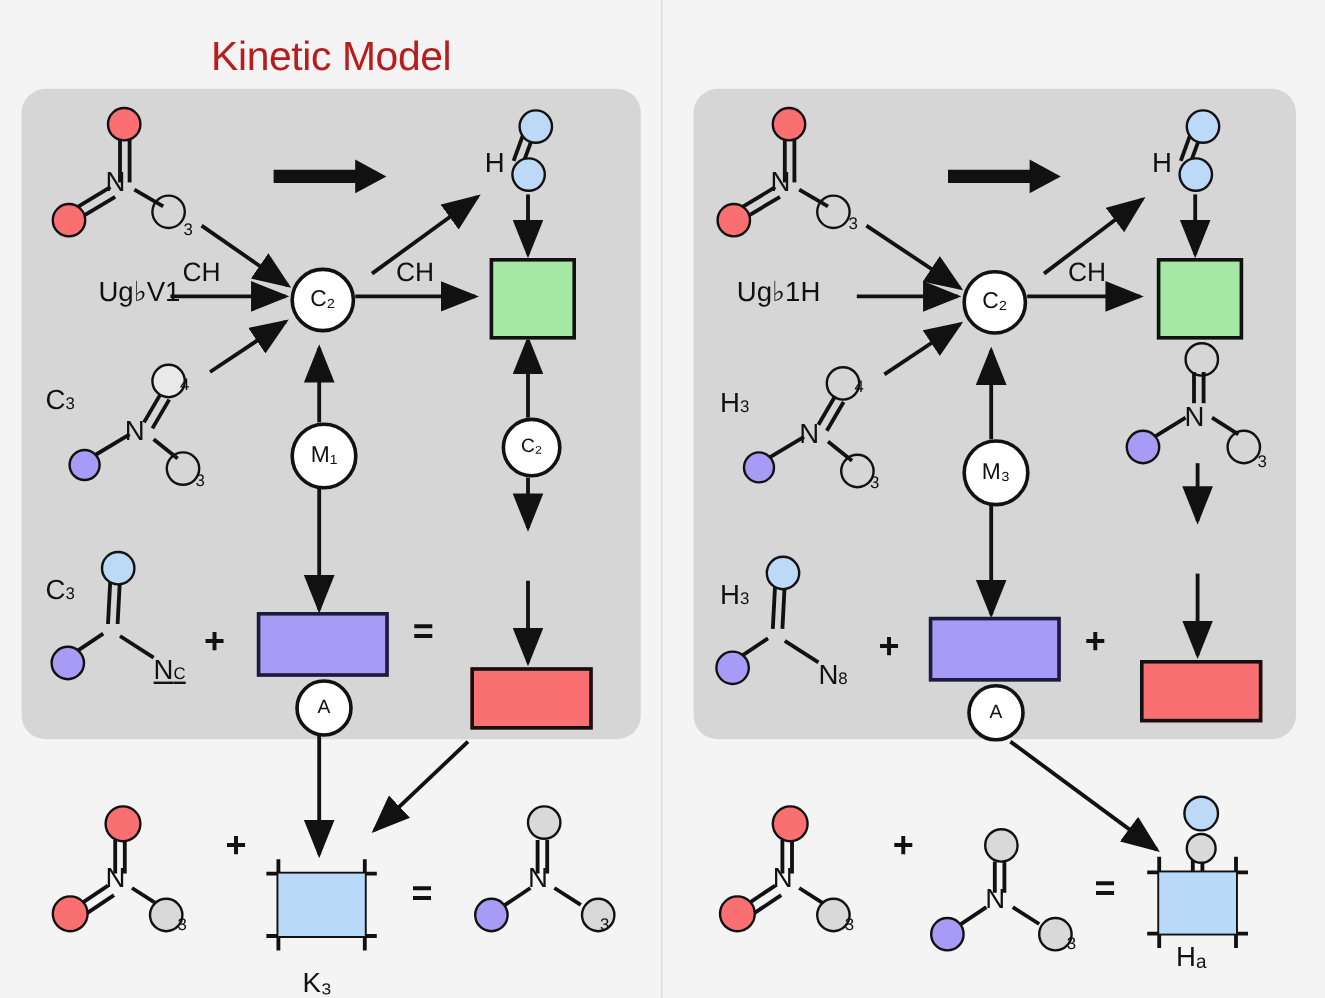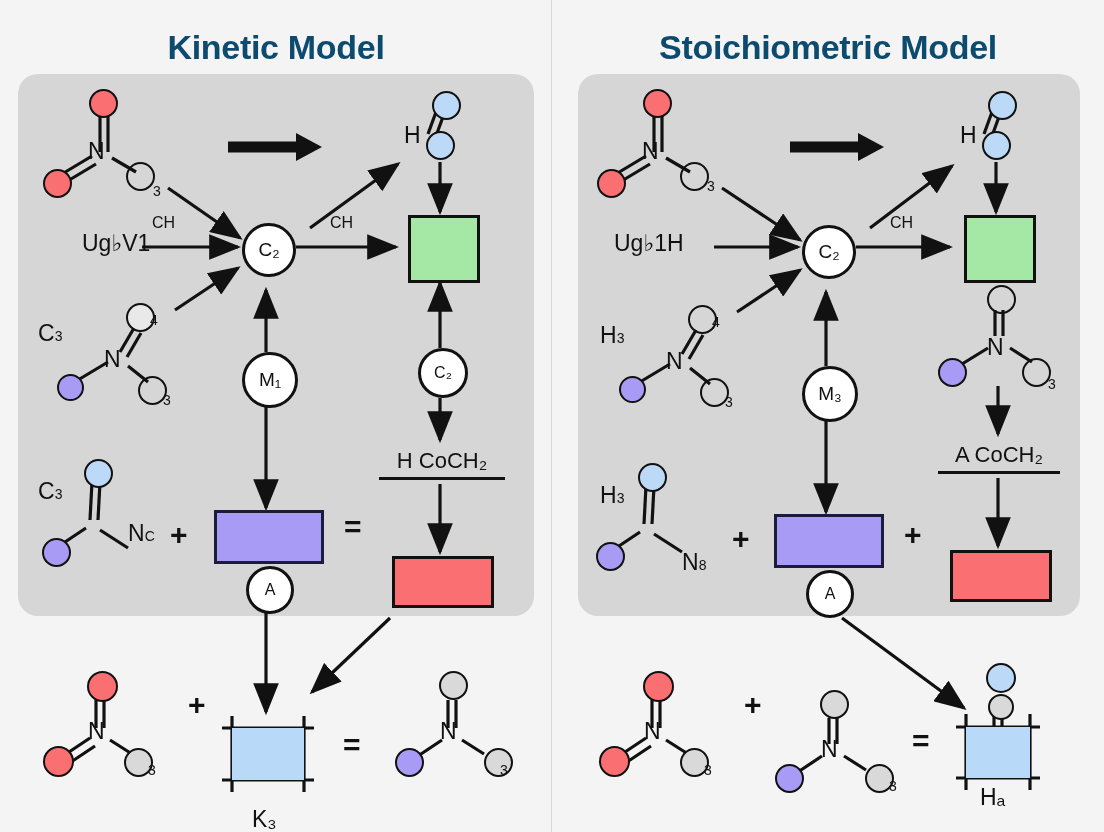--- a/index.html
+++ b/index.html
@@ -13,21 +13,21 @@
   #root{position:absolute;inset:0;}
   .panel{position:absolute;top:0;width:552px;height:832px;}
   .panel.left{left:0;}
   .panel.right{left:552px;}
   .divider{
     position:absolute;left:551px;top:0;width:1px;height:832px;
     background:#d8d8d8;
   }
   .title{
     position:absolute;top:28px;left:0;width:552px;text-align:center;
-    font-size:34px;font-weight:bold;color:#0c4a6e;letter-spacing:-0.3px;
+    font-size:34px;font-weight:normal;color:#b91c1c;letter-spacing:-0.3px;
   }
   .card{
     position:absolute;left:18px;top:74px;width:516px;height:542px;
     background:#d6d6d6;border-radius:20px;
   }
   .layer{position:absolute;inset:0;}
   svg.draw{position:absolute;left:0;top:0;width:552px;height:832px;overflow:visible;}
   .lbl{
     position:absolute;color:#111;white-space:nowrap;
     font-family:"Liberation Sans", sans-serif;
@@ -36,21 +36,21 @@
   .sub{font-size:14px;}
   .node{
     position:absolute;border-radius:50%;background:#fff;border:3px solid #111;
     display:flex;align-items:center;justify-content:center;
     font-size:19px;font-weight:500;color:#111;
   }
   .node.sm{font-size:16px;}
   .rect{position:absolute;border:3px solid #1b1b3a;}
   .rect.blk{border-color:#111;}
   .plus,.eq{position:absolute;font-size:30px;font-weight:bold;color:#111;}
-  .ch{position:absolute;font-size:16px;color:#111;font-weight:500;}
+  .ch{position:absolute;font-size:22px;color:#111;font-weight:500;}
   .frac{position:absolute;}
   .frac .num{font-size:22px;color:#111;white-space:nowrap;}
   .frac .bar{height:3px;background:#111;margin-top:3px;}
 </style>
 </head>
 <body>
 
 <div id="root">
 
   <div class="divider"></div>
@@ -178,52 +178,47 @@
       <div class="ch" style="left:330px;top:214px;">CH</div>
 
       <div class="lbl atomtxt" style="left:404px;top:122px;">H</div>
 
       <div class="lbl atomtxt" style="left:38px;top:320px;"><span>C</span><span class="sub">3</span></div>
       <div class="lbl atomtxt" style="left:104px;top:346px;">N</div>
       <div class="lbl sub" style="left:150px;top:312px;">4</div>
       <div class="lbl sub" style="left:163px;top:392px;">3</div>
 
       <div class="lbl atomtxt" style="left:38px;top:478px;"><span>C</span><span class="sub">3</span></div>
-      <div class="lbl atomtxt" style="left:128px;top:520px;"><span>N</span><span class="sub">C</span></div>
+      <div class="lbl atomtxt" style="left:128px;top:545px;text-decoration:underline;"><span>N</span><span class="sub">C</span></div>
 
       <div class="node" style="left:242px;top:223px;width:48px;height:48px;">C₂</div>
       <div class="node" style="left:242px;top:352px;width:50px;height:50px;">M₁</div>
       <div class="node sm" style="left:418px;top:348px;width:44px;height:44px;">C₂</div>
       <div class="node sm" style="left:246px;top:566px;width:42px;height:42px;">A</div>
 
       <div class="rect blk" style="left:408px;top:215px;width:66px;height:62px;background:#a5e8a5;"></div>
       <div class="rect" style="left:214px;top:510px;width:104px;height:48px;background:#a89bf5;"></div>
       <div class="rect blk" style="left:392px;top:556px;width:96px;height:46px;background:#f96f72;"></div>
 
       <div class="plus" style="left:170px;top:518px;">+</div>
       <div class="eq" style="left:344px;top:510px;">=</div>
 
-      <div class="frac" style="left:379px;top:448px;width:126px;">
-        <div class="num" style="text-align:center;">H CoCH₂</div>
-        <div class="bar"></div>
-      </div>
 
       <div class="lbl atomtxt" style="left:88px;top:718px;">N</div>
       <div class="lbl sub" style="left:148px;top:762px;">3</div>
       <div class="plus" style="left:188px;top:688px;">+</div>
       <div class="rect" style="left:232px;top:728px;width:72px;height:52px;background:#b8daf8;border:none;"></div>
       <div class="lbl atomtxt" style="left:252px;top:806px;">K₃</div>
       <div class="eq" style="left:343px;top:728px;">=</div>
       <div class="lbl atomtxt" style="left:440px;top:718px;">N</div>
       <div class="lbl sub" style="left:500px;top:762px;">3</div>
     </div>
   </div>
 
   <div class="panel right">
-    <div class="title">Stoichiometric Model</div>
     <div class="card" style="left:26px;width:502px;"></div>
 
     <svg class="draw">
 
       <g stroke="#111" stroke-width="3.2" fill="none">
         <line x1="102" y1="112" x2="102" y2="152"></line>
         <line x1="110" y1="112" x2="110" y2="152"></line>
         <line x1="94" y1="156" x2="64" y2="174"></line>
         <line x1="98" y1="164" x2="68" y2="182"></line>
         <line x1="114" y1="158" x2="138" y2="172"></line>
@@ -350,24 +345,20 @@
       <div class="node" style="left:250px;top:366px;width:50px;height:50px;">M₃</div>
       <div class="node sm" style="left:254px;top:570px;width:42px;height:42px;">A</div>
 
       <div class="rect blk" style="left:412px;top:215px;width:66px;height:62px;background:#a5e8a5;"></div>
       <div class="rect" style="left:222px;top:514px;width:104px;height:48px;background:#a89bf5;"></div>
       <div class="rect blk" style="left:398px;top:550px;width:96px;height:46px;background:#f96f72;"></div>
 
       <div class="plus" style="left:180px;top:522px;">+</div>
       <div class="plus" style="left:352px;top:518px;">+</div>
 
-      <div class="frac" style="left:386px;top:442px;width:122px;">
-        <div class="num" style="text-align:center;">A CoCH₂</div>
-        <div class="bar"></div>
-      </div>
 
       <div class="lbl atomtxt" style="left:92px;top:718px;">N</div>
       <div class="lbl sub" style="left:152px;top:762px;">3</div>
       <div class="plus" style="left:192px;top:688px;">+</div>
       <div class="lbl atomtxt" style="left:269px;top:736px;">N</div>
       <div class="lbl sub" style="left:337px;top:778px;">3</div>
       <div class="eq" style="left:360px;top:724px;">=</div>
       <div class="rect" style="left:414px;top:727px;width:64px;height:51px;background:#b8daf8;border:none;"></div>
       <div class="lbl atomtxt" style="left:428px;top:784px;"><span>Hₐ</span></div>
     </div>

